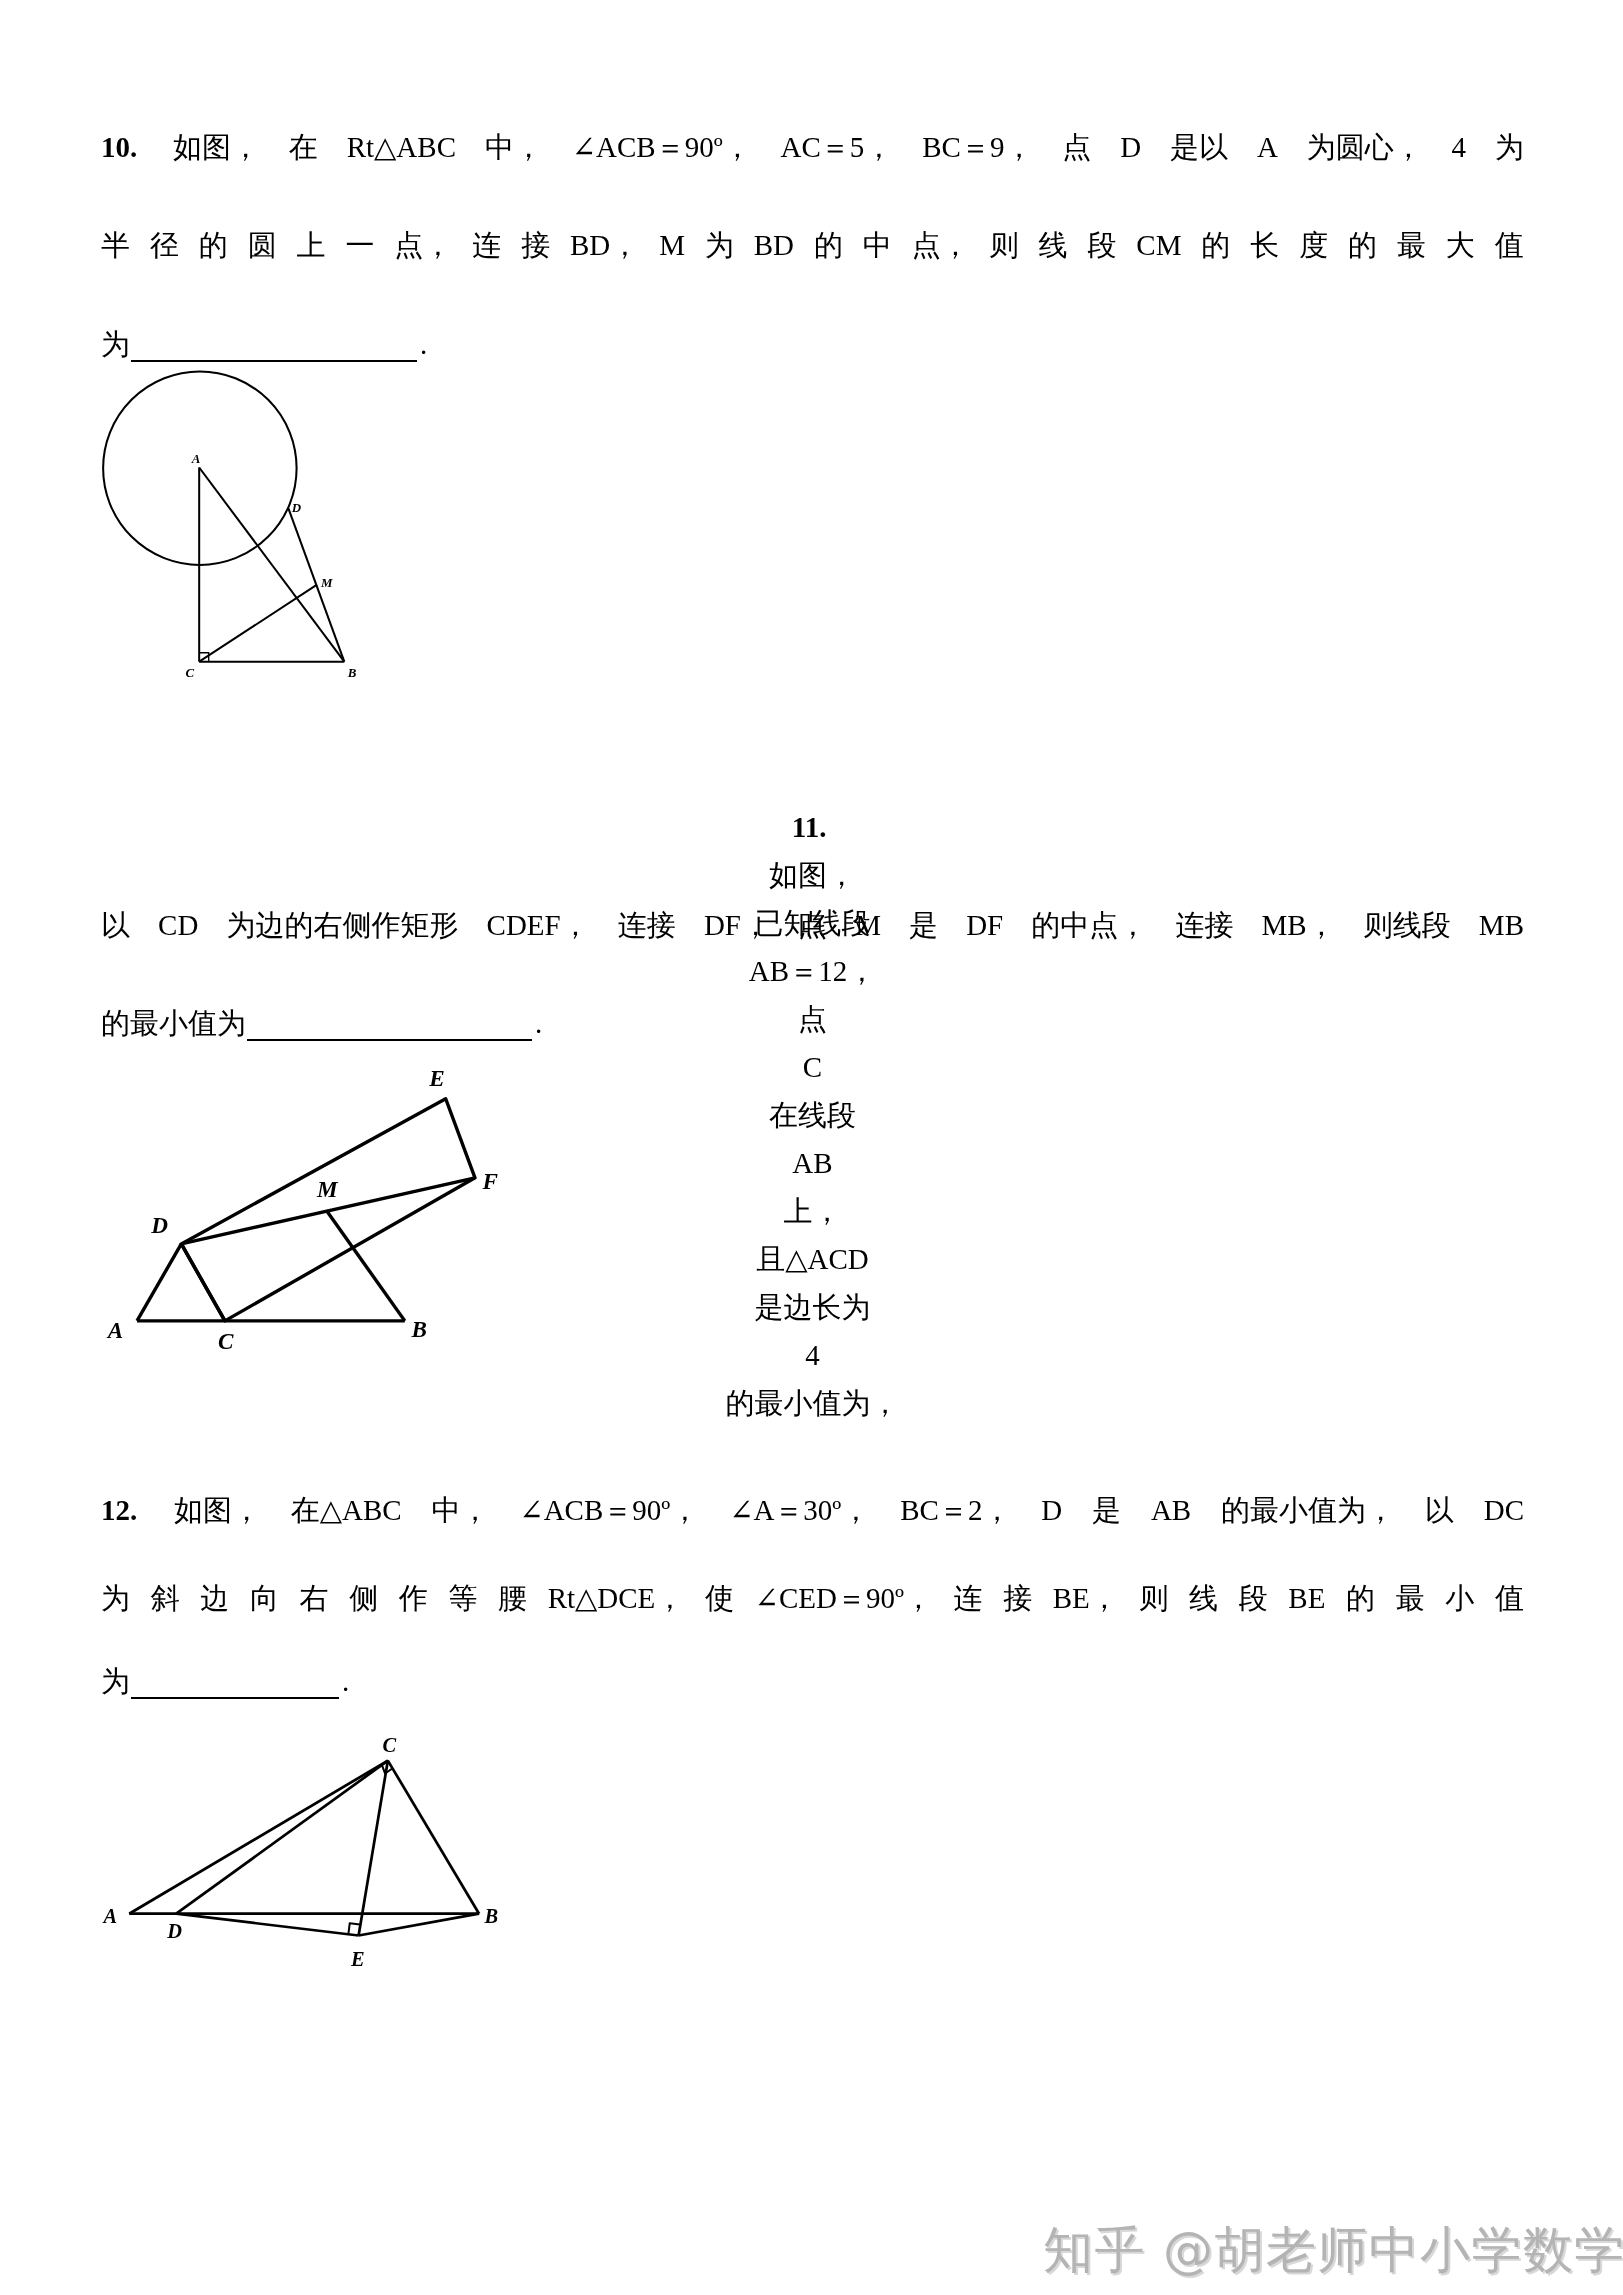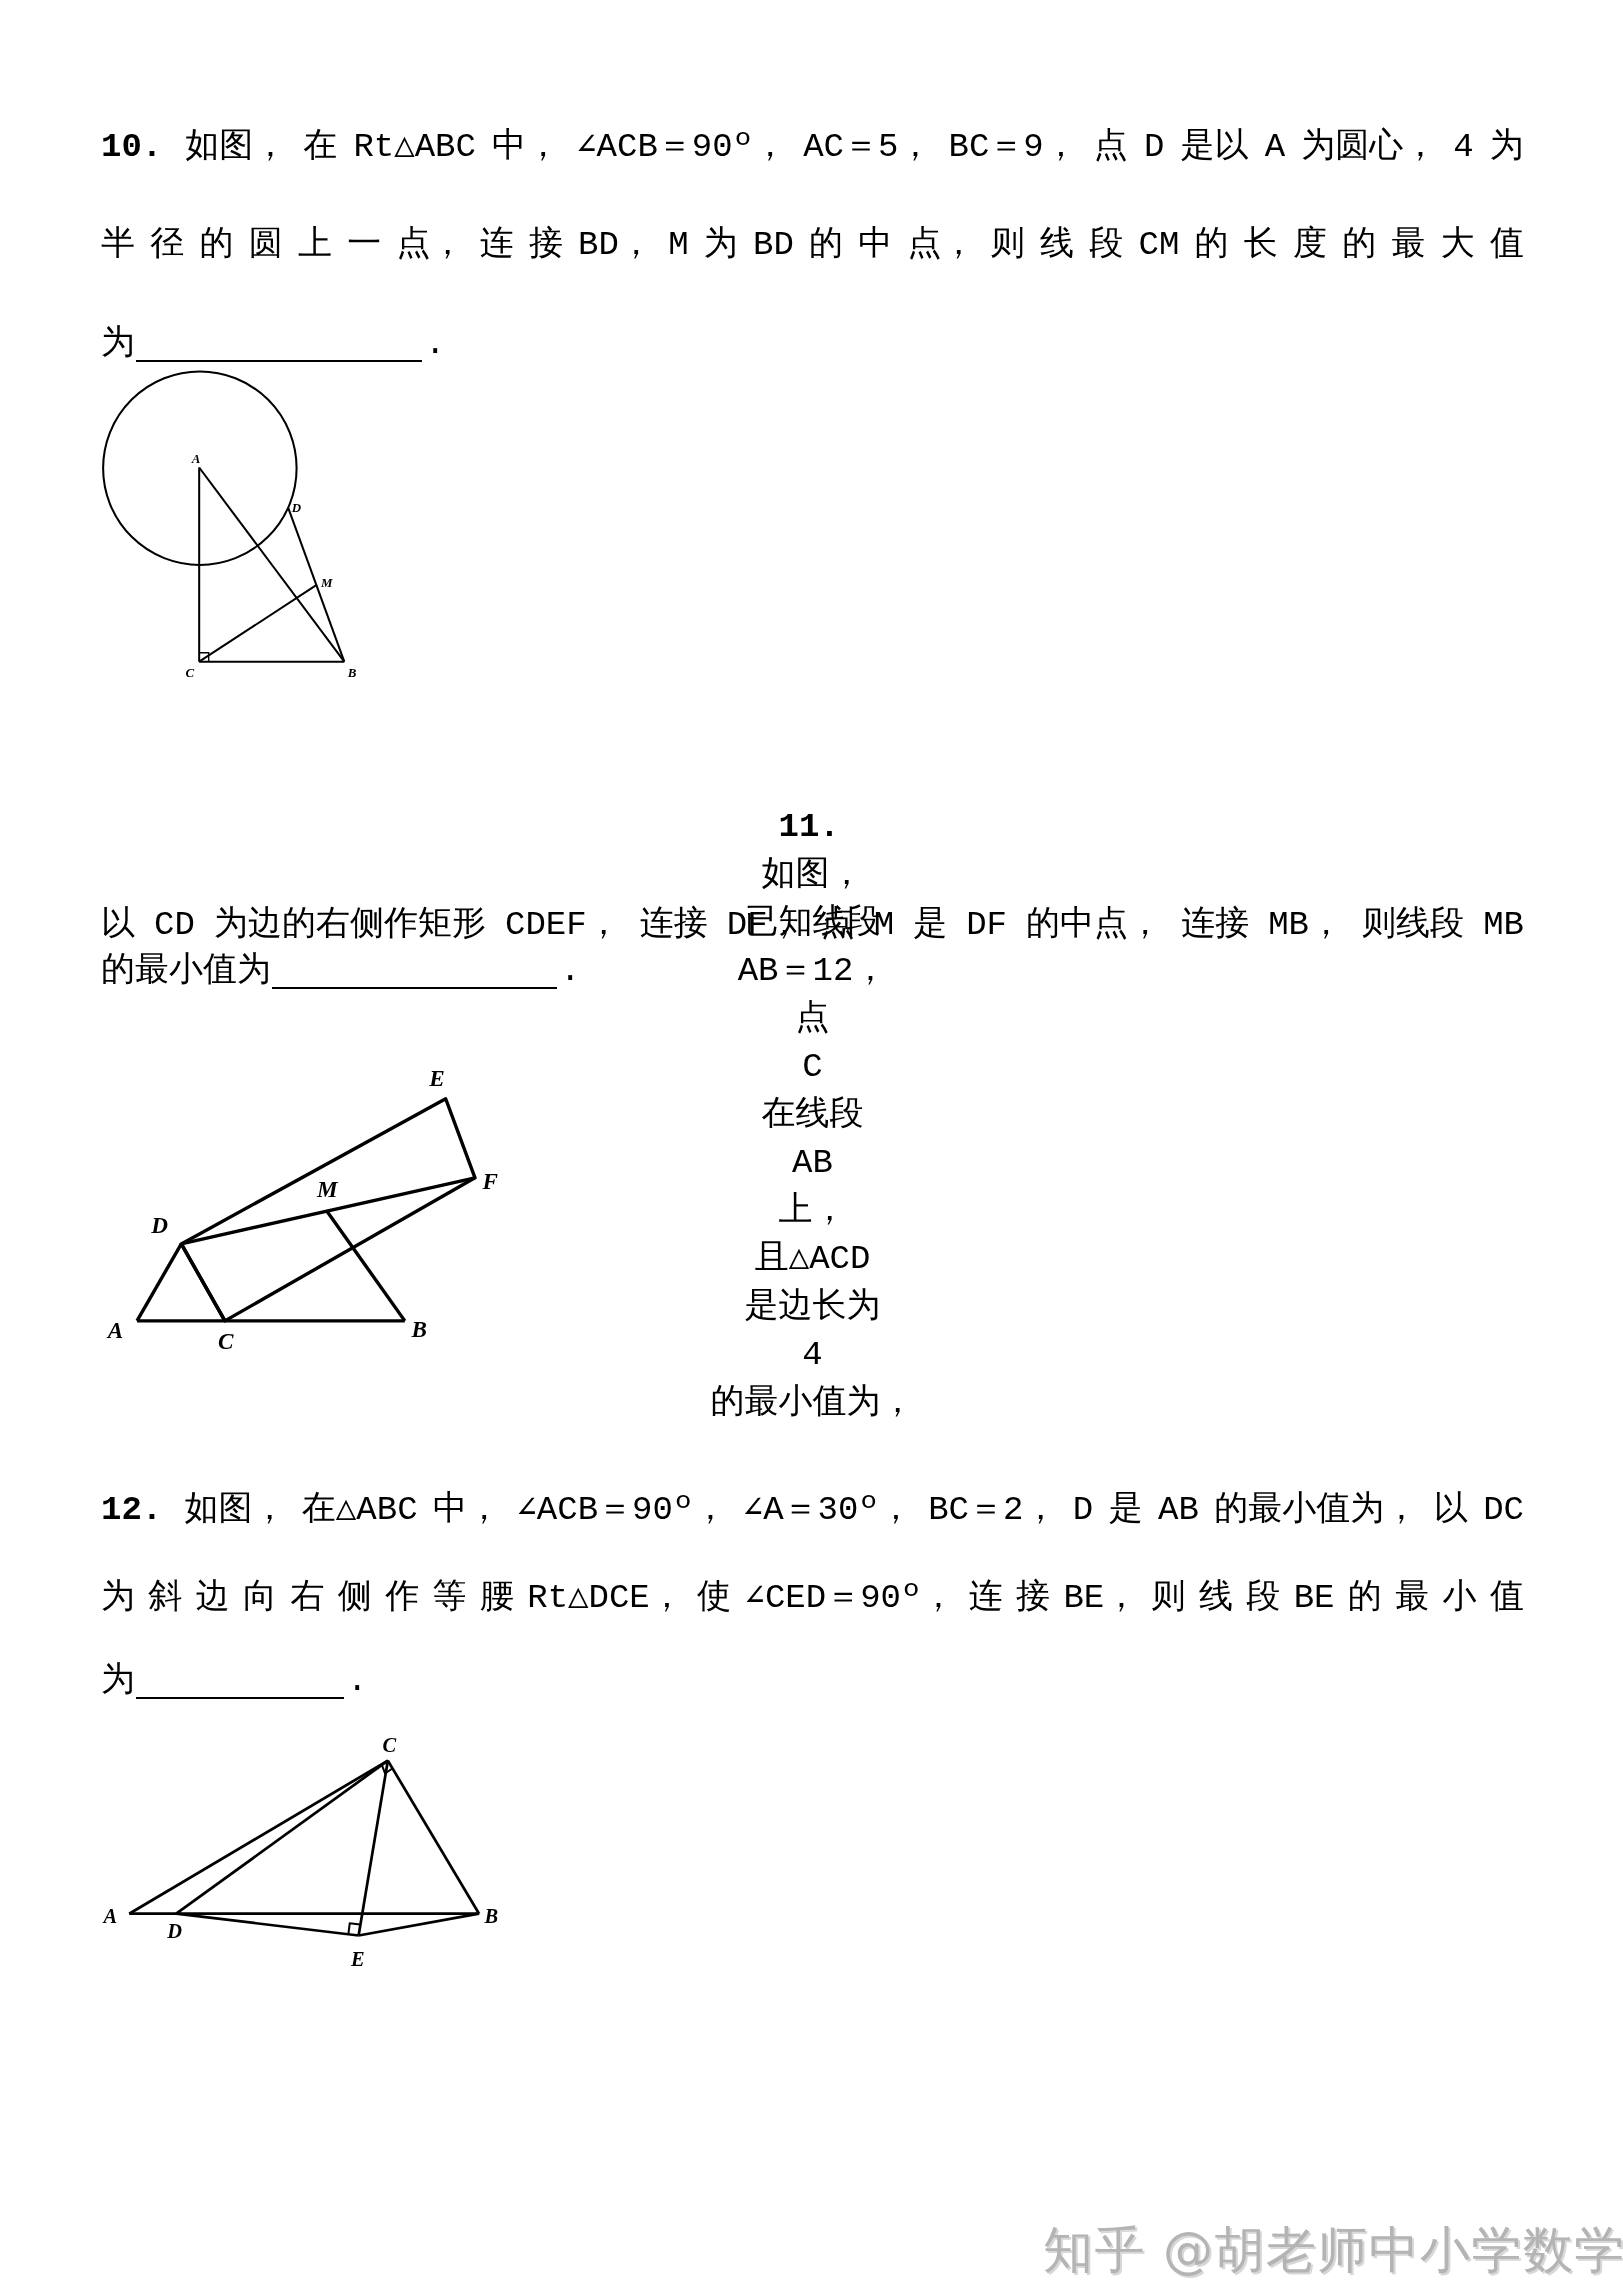--- a/index.html
+++ b/index.html
@@ -1,19 +1,19 @@
 <!DOCTYPE html>
 <html style="font-size:11px"><head>
 <meta charset="utf-8">
 <style>
   html, body { margin: 0; padding: 0; background: #ffffff; }
   body { width: 1623px; height: 2295px; position: relative; overflow: hidden;
          font-family: "Liberation Serif", "DejaVu Serif", serif; color: #000; }
-  .line { position: absolute; left: 101px; height: 48px; font-size: 34px; line-height: 48px;
-          white-space: nowrap; display: flex; align-items: center; font-family: Liberation Mono, monospace; }
+  .line { position: absolute; left: 101px; height: 48px; font-size: 29px; line-height: 48px;
+          white-space: nowrap; display: flex; align-items: center; }
   .line.full { width: 1423px; justify-content: space-between; }
   .line.full span.tok { display: inline-block; }
   .qnum { font-weight: bold; margin-right: 6.8px; }
   .blank { display: inline-block; border-bottom: 2.7px solid #000; height: 33px; margin: 0 2.7px 0 1.4px; vertical-align: bottom; }
   .fig { position: absolute; }
   .fig text { font-family: "Liberation Serif", serif; font-style: italic; font-weight: bold; }
   .watermark { position: absolute; left: 1043px; top: 2217px; font-family: "DejaVu Sans", sans-serif;
                font-size: 50px; color: #b4b4b4; white-space: nowrap; letter-spacing: 1.4px;
                text-shadow: 2px 2px 0 #d8d8d8; }
 </style>
@@ -116,21 +116,21 @@
   <span class="tok">点</span>
   <span class="tok">M</span>
   <span class="tok">是</span>
   <span class="tok">DF</span>
   <span class="tok">的中点，</span>
   <span class="tok">连接</span>
   <span class="tok">MB，</span>
   <span class="tok">则线段</span>
   <span class="tok">MB</span>
 </div>
-<div class="line" style="top:947px;justify-content:center;">
+<div class="line" style="top:999px;justify-content:center;">
   <span>的最小值为</span>
   <span class="blank" style="width:285px;"></span>
   <span>.</span>
 </div>
 
 <svg class="fig" style="left:102px;top:1064px;" width="423" height="293" viewBox="150 1560 620 430">
   <g stroke="#000" stroke-width="5" fill="none" stroke-linejoin="round">
     <line x1="201" y1="1937" x2="594" y2="1937"></line>
     <line x1="201" y1="1937" x2="266" y2="1824"></line>
     <line x1="266" y1="1824" x2="330" y2="1937"></line>

